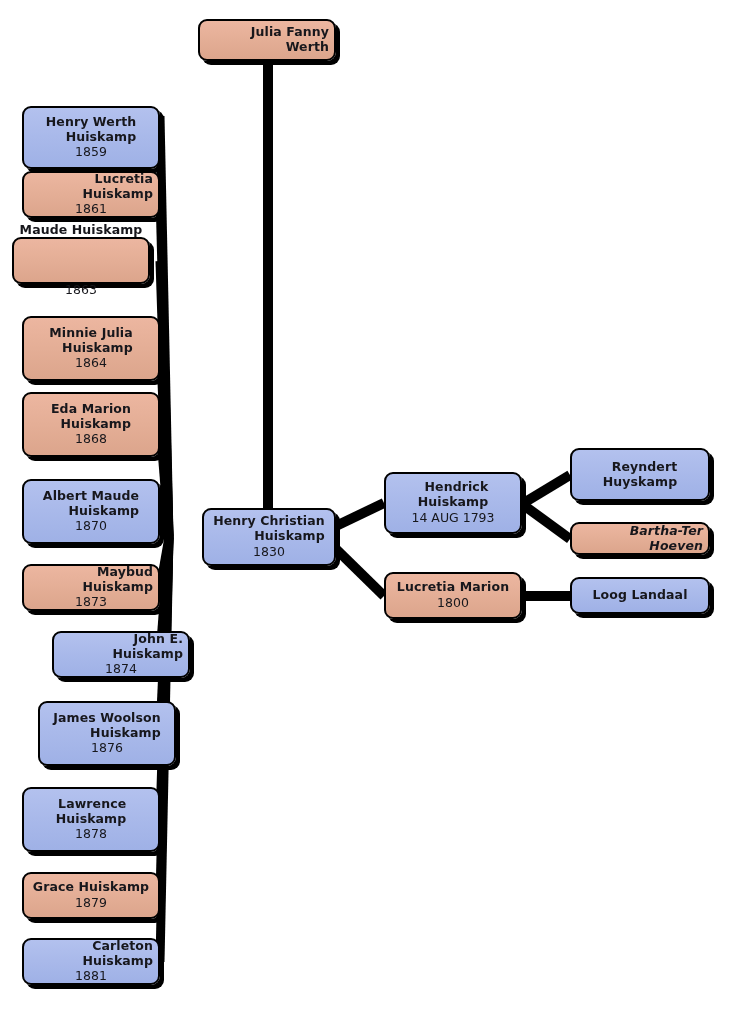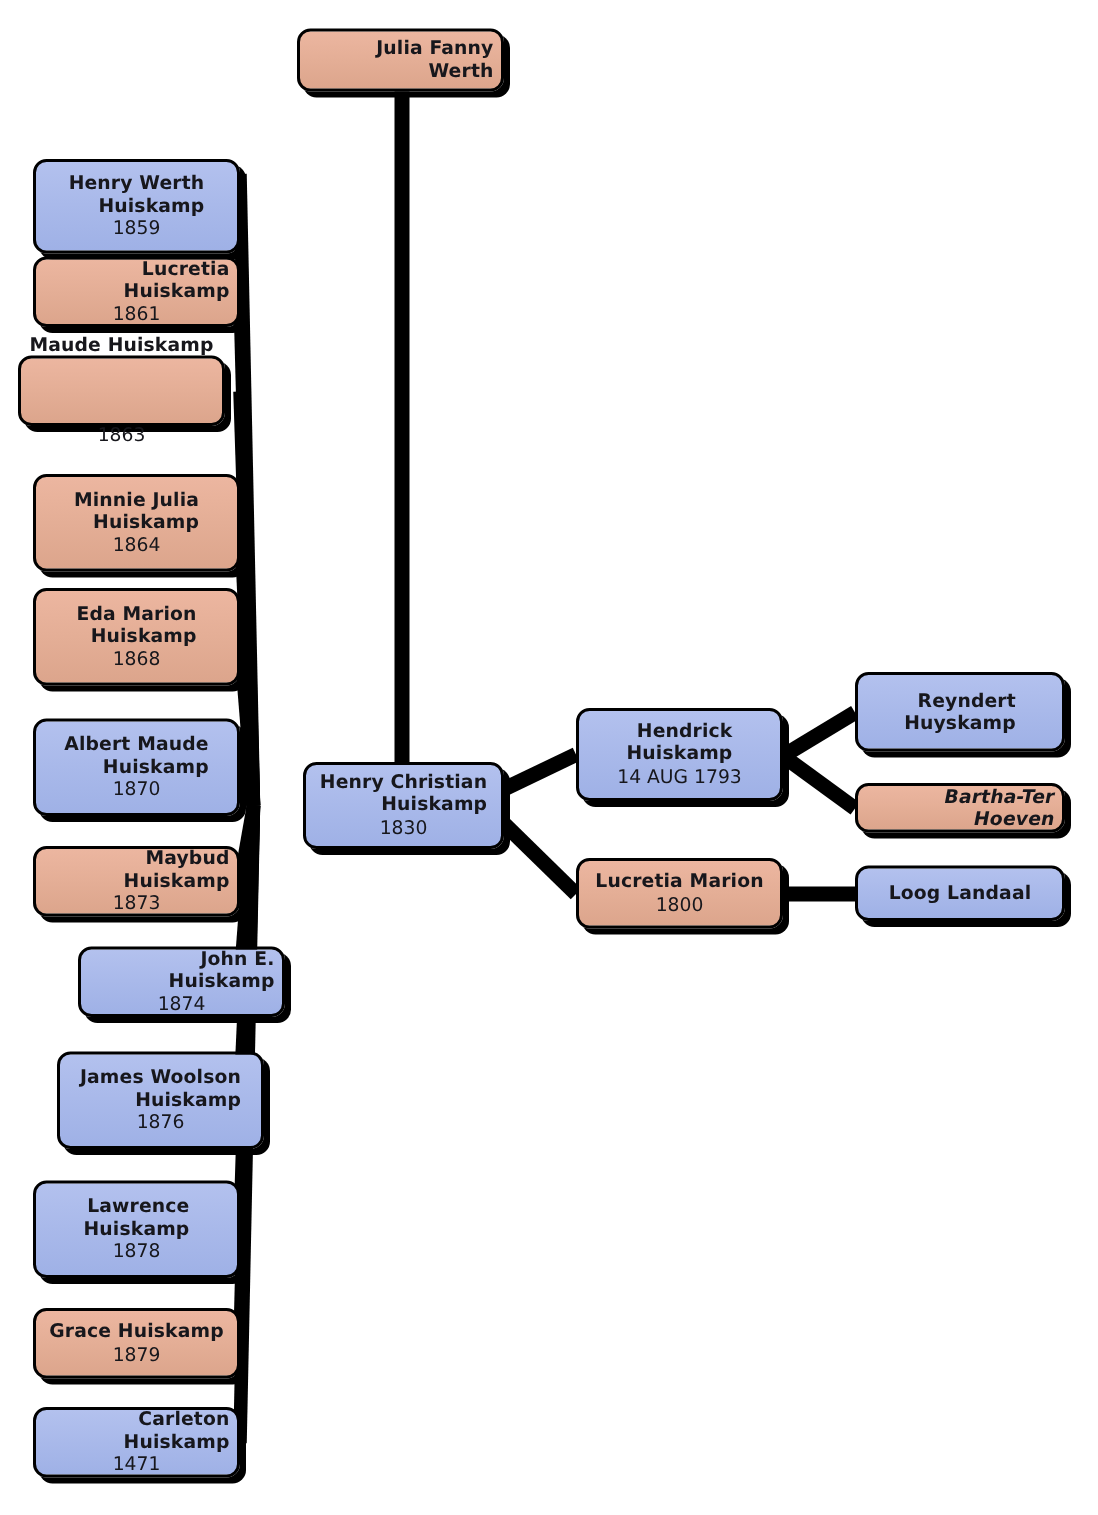--- a/index.html
+++ b/index.html
@@ -145,21 +145,21 @@
         <div class="node-name">Lawrence
 Huiskamp</div>
         <div class="node-date">1878</div>
       </div>
       <div class="node female" style="left: 22px; top: 872px; width: 138px; height: 47px;">
         <div class="node-name">Grace Huiskamp</div>
         <div class="node-date">1879</div>
       </div>
       <div class="node male" style="left: 22px; top: 938px; width: 138px; height: 47px;">
         <div class="node-name">Carleton Huiskamp</div>
-        <div class="node-date">1471</div>
+        <div class="node-date">1881</div>
       </div>
       <div class="node male" style="left: 384px; top: 472px; width: 138px; height: 62px;">
         <div class="node-name">Hendrick
 Huiskamp</div>
         <div class="node-date">14 AUG 1793</div>
       </div>
       <div class="node female" style="left: 384px; top: 572px; width: 138px; height: 47px;">
         <div class="node-name">Lucretia Marion</div>
         <div class="node-date">1800</div>
       </div>

